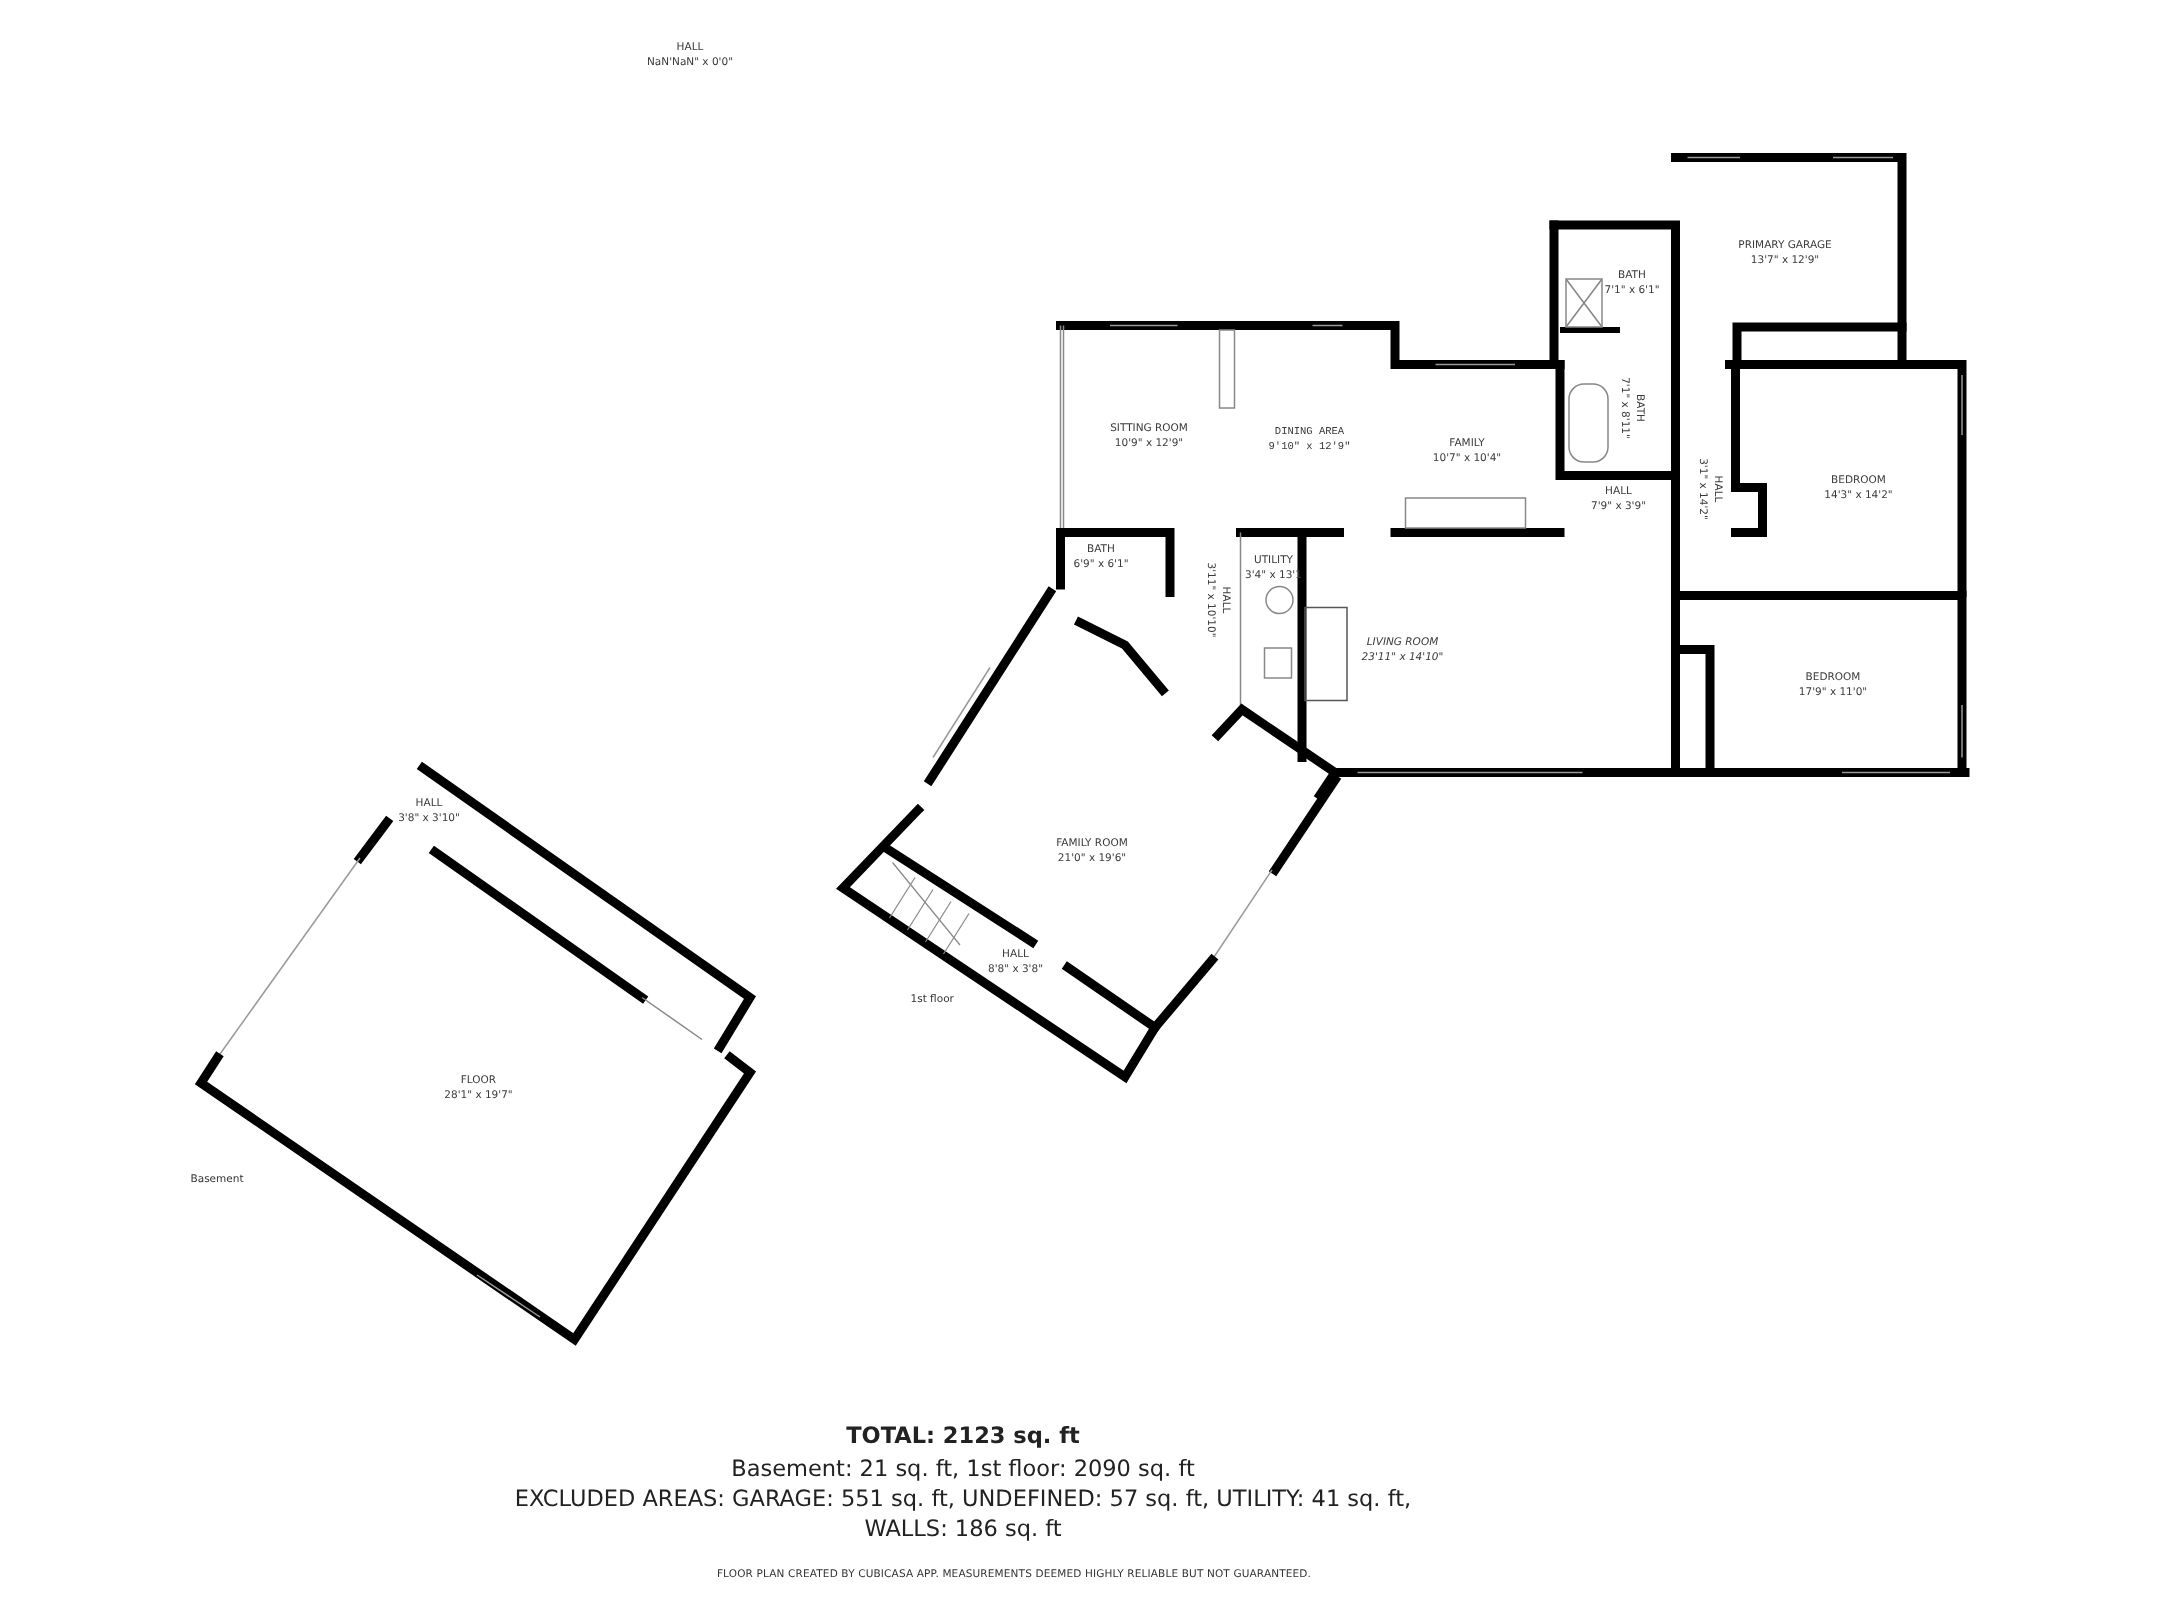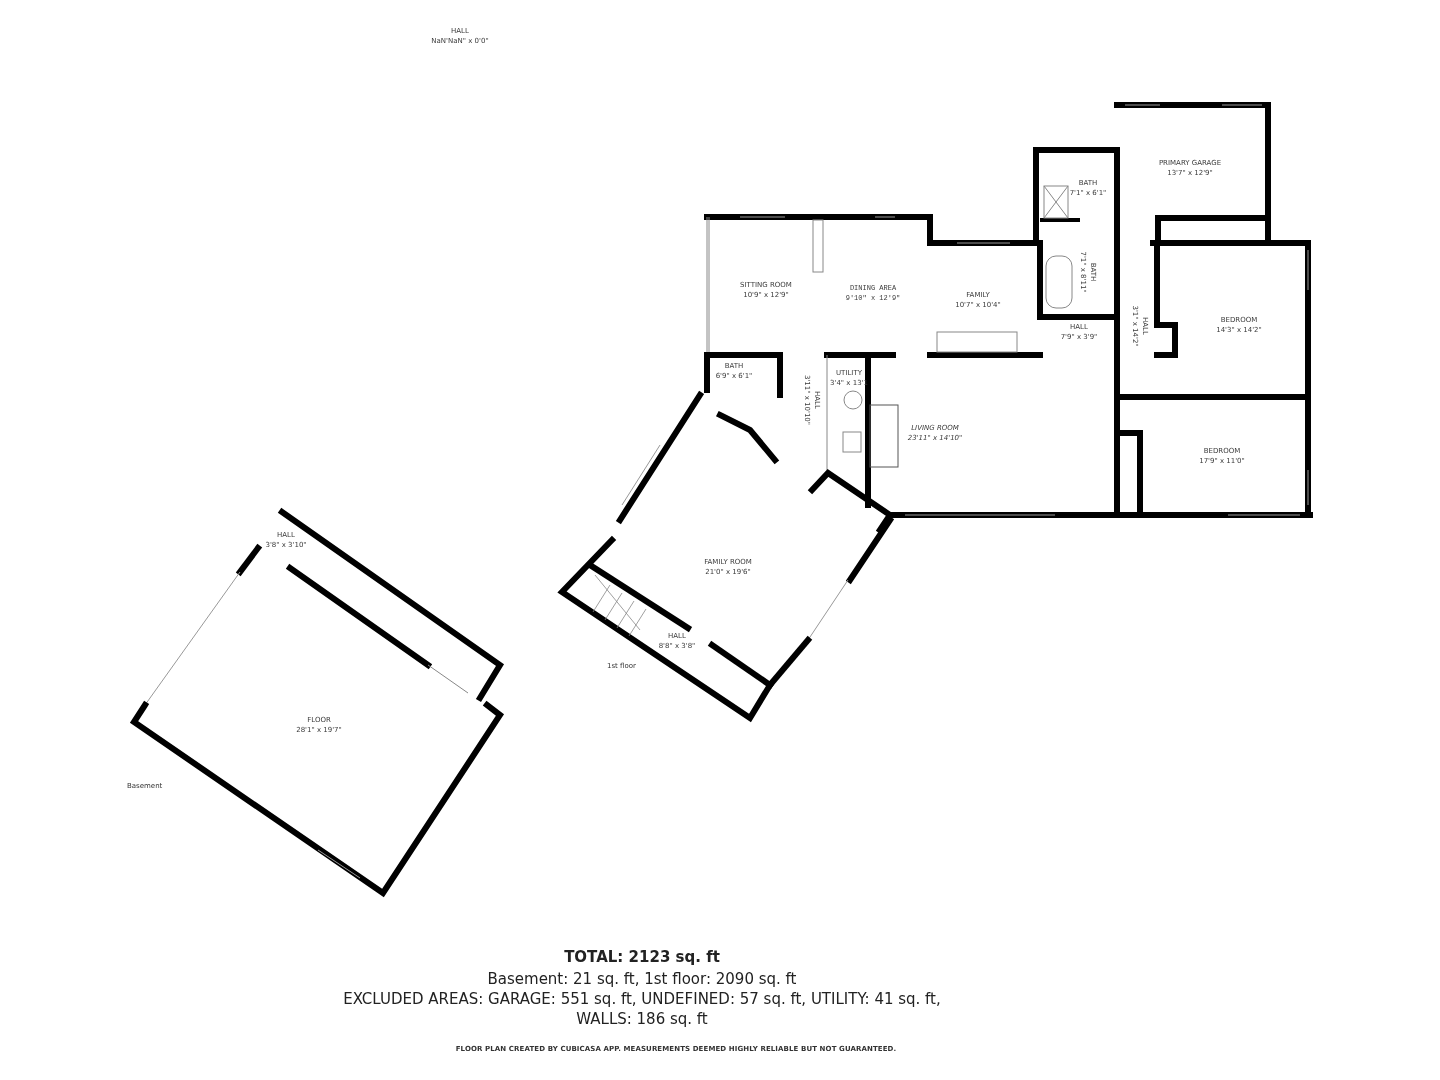--- a/index.html
+++ b/index.html
@@ -7,21 +7,21 @@
     #plan { position:absolute; left:0; top:0; width:1440px; height:1080px; }
     .lbl { position:absolute; text-align:center; font-size:7px; line-height:10px; color:#3a3a3a; white-space:nowrap; transform:translate(-50%,-50%); }
     .lbl .n { display:block; }
     .lbl .d { display:block; }
     .vert { transform:translate(-50%,-50%) rotate(90deg); }
     .floor-lbl { position:absolute; font-size:7px; color:#333; }
     .summary { position:absolute; left:0; width:1284px; text-align:center; color:#222; }
     .s-total { top:948px; font-size:15px; font-weight:bold; }
     .s-line { font-size:15px; }
     .s1 { top:970px; } .s2 { top:990px; } .s3 { top:1010px; }
-    .disclaimer { position:absolute; top:1045px; left:0; width:1352px; text-align:center; font-size:7px; color:#333; letter-spacing:0.1px;font-weight:bold; }
+    .disclaimer { position:absolute; top:1045px; left:0; width:1352px; text-align:center; font-size:7px; color:#333; letter-spacing:0.1px; }
     svg .w { stroke:#000; stroke-width:6; fill:none; stroke-linecap:square; }
     svg .wt { stroke:#000; stroke-width:4; fill:none; }
     svg .th { stroke:#888; stroke-width:1; fill:none; }
     svg .win { stroke:#999; stroke-width:1; fill:#fff; }
   </style>
 </head>
 <body>
 
 <svg id="plan" viewBox="0 0 1440 1080" xmlns="http://www.w3.org/2000/svg">
 

